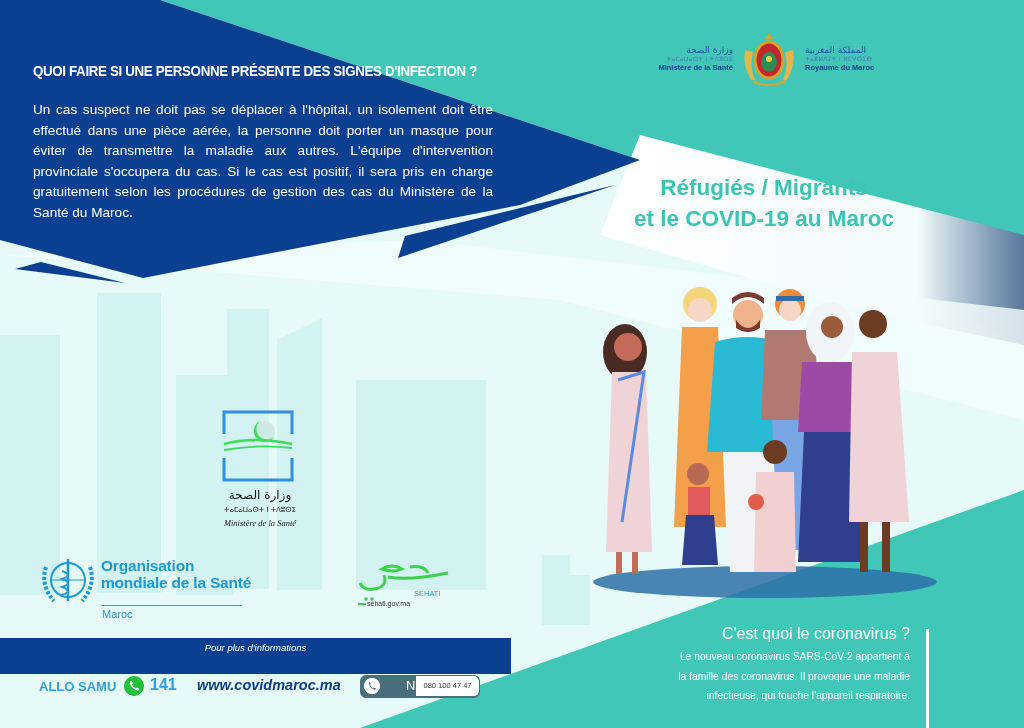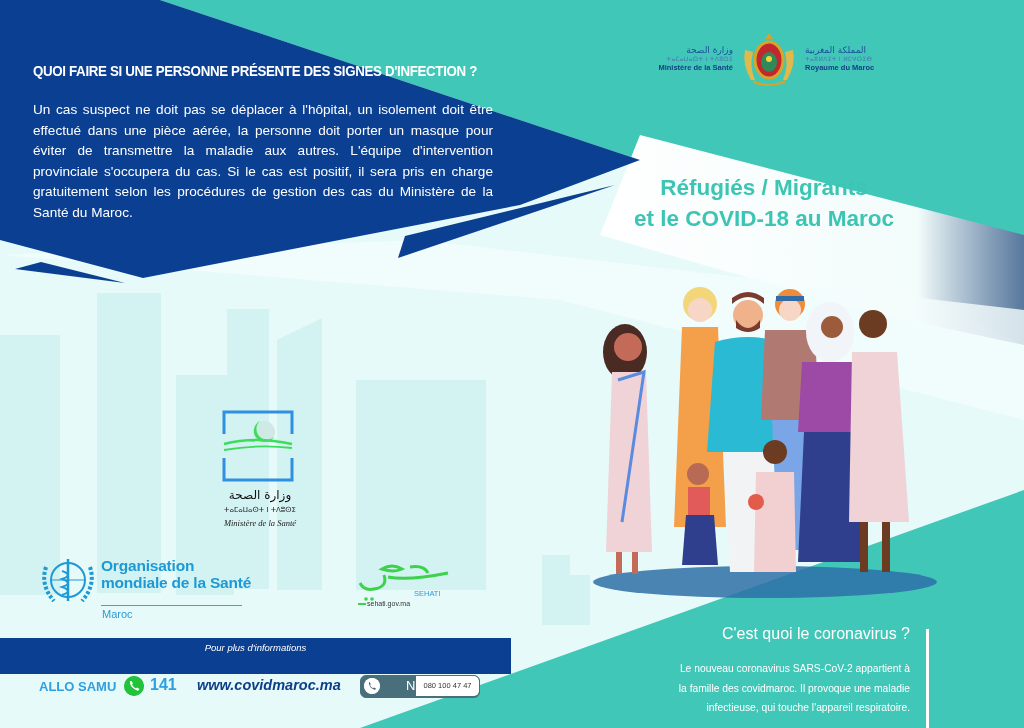--- a/index.html
+++ b/index.html
@@ -17,21 +17,21 @@
   .gov-ar { font-family: "DejaVu Sans", sans-serif; font-size: 9px; color: #1d4f9c; line-height: 10px; }
   .gov-tif { font-family: "DejaVu Sans", sans-serif; font-size: 6px; color: #4a78b5; line-height: 8px; letter-spacing: 0.3px; }
   .gov-fr { font-size: 7.5px; font-weight: 700; color: #153f86; line-height: 10px; }
   .crest { position: absolute; left: 84px; top: 0; width: 60px; height: 56px; }
 
   .main-title { left: 598px; top: 172px; width: 332px; text-align: center; color: #3cc5b4; font-weight: 700; font-size: 22.5px; line-height: 31px; }
 
   .people { left: 590px; top: 282px; width: 360px; height: 318px; }
 
   .corona { left: 600px; top: 623px; width: 310px; text-align: right; color: #fff; }
-  .corona-title { font-size: 16px; line-height: 22px; margin-bottom: 14px; }
+  .corona-title { font-size: 16px; line-height: 22px; margin-bottom: 2px; }
   .corona-body { font-size: 10.3px; line-height: 19.5px; }
   .corona-line { left: 926px; top: 629px; width: 3px; height: 99px; background: #fff; }
 
   .moh-logo { left: 222px; top: 410px; width: 72px; height: 72px; }
   .moh-ar { left: 210px; top: 488px; width: 100px; text-align: center; font-family: "DejaVu Sans", sans-serif; font-size: 12px; color: #111; }
   .moh-tif { left: 210px; top: 506px; width: 100px; text-align: center; font-family: "DejaVu Sans", sans-serif; font-size: 7px; color: #222; }
   .moh-fr { left: 210px; top: 518px; width: 100px; text-align: center; font-family: "Liberation Serif", serif; font-style: italic; font-size: 8.5px; color: #222; }
 
   .who-emblem { left: 40px; top: 553px; width: 56px; height: 54px; }
   .who-name { left: 101px; top: 557px; color: #1d9ad6; font-weight: 700; font-size: 15.5px; line-height: 17px; letter-spacing: -0.2px; }
@@ -112,21 +112,21 @@
   </svg>
   <div class="gov-right">
     <div class="gov-ar">المملكة المغربية</div>
     <div class="gov-tif">ⵜⴰⴳⵍⴷⵉⵜ ⵏ ⵍⵎⵖⵔⵉⴱ</div>
     <div class="gov-fr">Royaume du Maroc</div>
   </div>
 </div>
 
 <div class="abs main-title">
   <div>Réfugiés / Migrants</div>
-  <div>et le COVID-18 au Maroc</div>
+  <div>et le COVID-19 au Maroc</div>
 </div>
 
 <svg class="abs people" viewBox="0 0 360 318">
   <ellipse cx="175" cy="300" rx="172" ry="16" fill="#2e6ea7" opacity="0.85"></ellipse>
 
   <ellipse cx="35" cy="70" rx="22" ry="28" fill="#4a2b24"></ellipse>
   <circle cx="38" cy="65" r="14" fill="#c46a58"></circle>
   <path d="M22 90 h34 l6 180 h-46z" fill="#f0d3d6"></path>
   <path d="M28 98 l26 -8 l-22 150" stroke="#5b8be0" stroke-width="3" fill="none"></path>
   <rect x="26" y="270" width="6" height="22" fill="#c46a58"></rect>
@@ -163,21 +163,21 @@
   <path d="M96 233 h28 l4 50 h-36z" fill="#2f3f8e"></path>
 
   <circle cx="185" cy="170" r="12" fill="#6b3b22"></circle>
   <path d="M166 190 h38 l2 100 h-42z" fill="#f2d0d2"></path>
   <circle cx="166" cy="220" r="8" fill="#e35b49"></circle>
 </svg>
 
 <div class="abs corona">
   <div class="corona-title">C'est quoi le coronavirus ?</div>
   <div class="corona-body">Le nouveau coronavirus SARS-CoV-2 appartient à</div>
-  <div class="corona-body">la famille des covidmaroc. Il provoque une maladie</div>
+  <div class="corona-body">la famille des coronavirus. Il provoque une maladie</div>
   <div class="corona-body">infectieuse, qui touche l'appareil respiratoire.</div>
 </div>
 <div class="abs corona-line"></div>
 
 <svg class="abs moh-logo" viewBox="0 0 72 72">
   <path d="M2 24 V2 H70 V24" fill="none" stroke="#2f8fe0" stroke-width="3"></path>
   <path d="M2 48 V70 H70 V48" fill="none" stroke="#2f8fe0" stroke-width="3"></path>
   <circle cx="42" cy="22" r="11" fill="#cfe9e5"></circle>
   <path d="M38 11 a11 11 0 1 0 14 16 a9 9 0 1 1 -14 -16z" fill="#3ddc5a"></path>
   <path d="M2 34 q30 -8 68 0" stroke="#3ddc5a" stroke-width="2.5" fill="none"></path>

